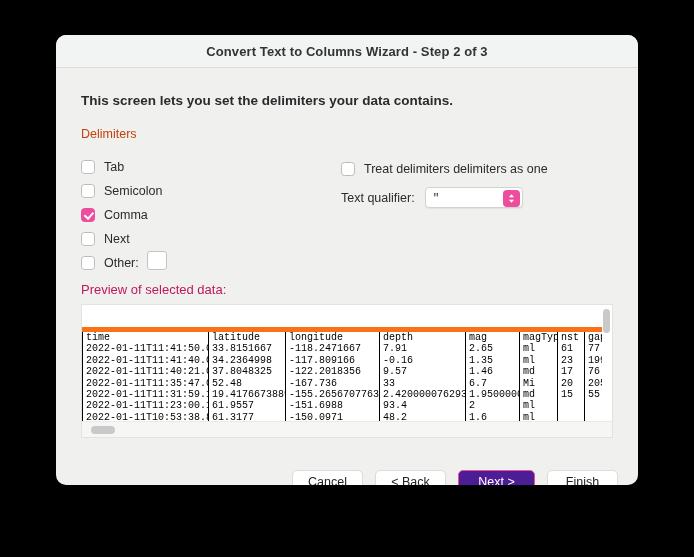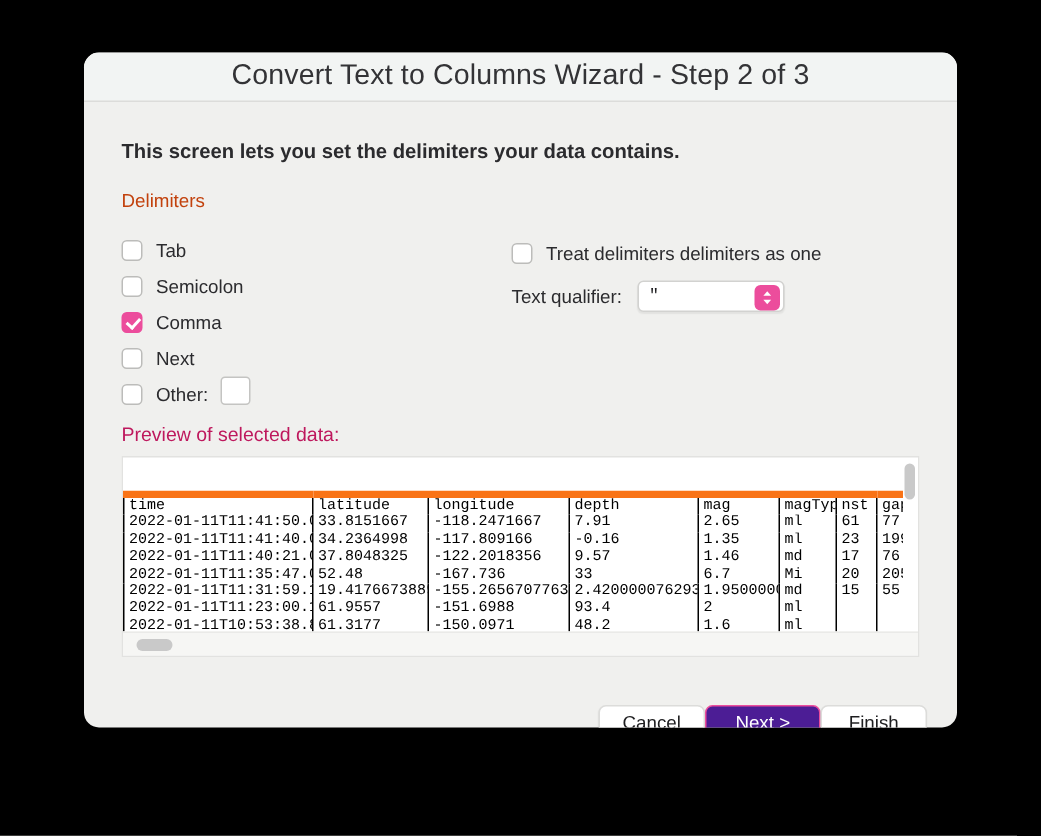--- a/index.html
+++ b/index.html
@@ -27,22 +27,22 @@
 
   #titlebar {
     height: 32px;
     background: #f2f4f3;
     border-bottom: 1px solid #dcdcda;
     display: flex;
     align-items: center;
     justify-content: center;
   }
   #titlebar .title {
-    font-size: 19px;
-    font-weight: normal;
+    font-size: 13px;
+    font-weight: bold;
     color: #333336;
     letter-spacing: 0.1px;
   }
 
   #content {
     position: relative;
     padding: 0 25px;
     height: 417px;
     box-sizing: border-box;
   }
@@ -234,20 +234,21 @@
     height: 8px;
     background: #c9c9c9;
     border-radius: 4px;
   }
 
   #buttons {
     position: absolute;
     right: 20px;
     bottom: 16px;
     display: flex;
+    gap: 12px;
   }
   .btn {
     min-width: 71px;
     height: 24px;
     border-radius: 5px;
     border: 1px solid #dcdcda;
     background: #ffffff;
     color: #1d1d1f;
     font-size: 12.5px;
     font-family: "Liberation Sans", sans-serif;
@@ -446,18 +447,19 @@
             </tbody>
         </table>
       </div>
       <div class="hscroll-track">
         <div class="hscroll-thumb"></div>
       </div>
     </div>
 
     <div id="buttons">
       <div class="btn">Cancel</div>
+      <div class="btn">&lt; Back</div>
       <div class="btn primary">Next &gt;</div>
       <div class="btn">Finish</div>
     </div>
 
   </div>
 </div>
 
 </body></html>

